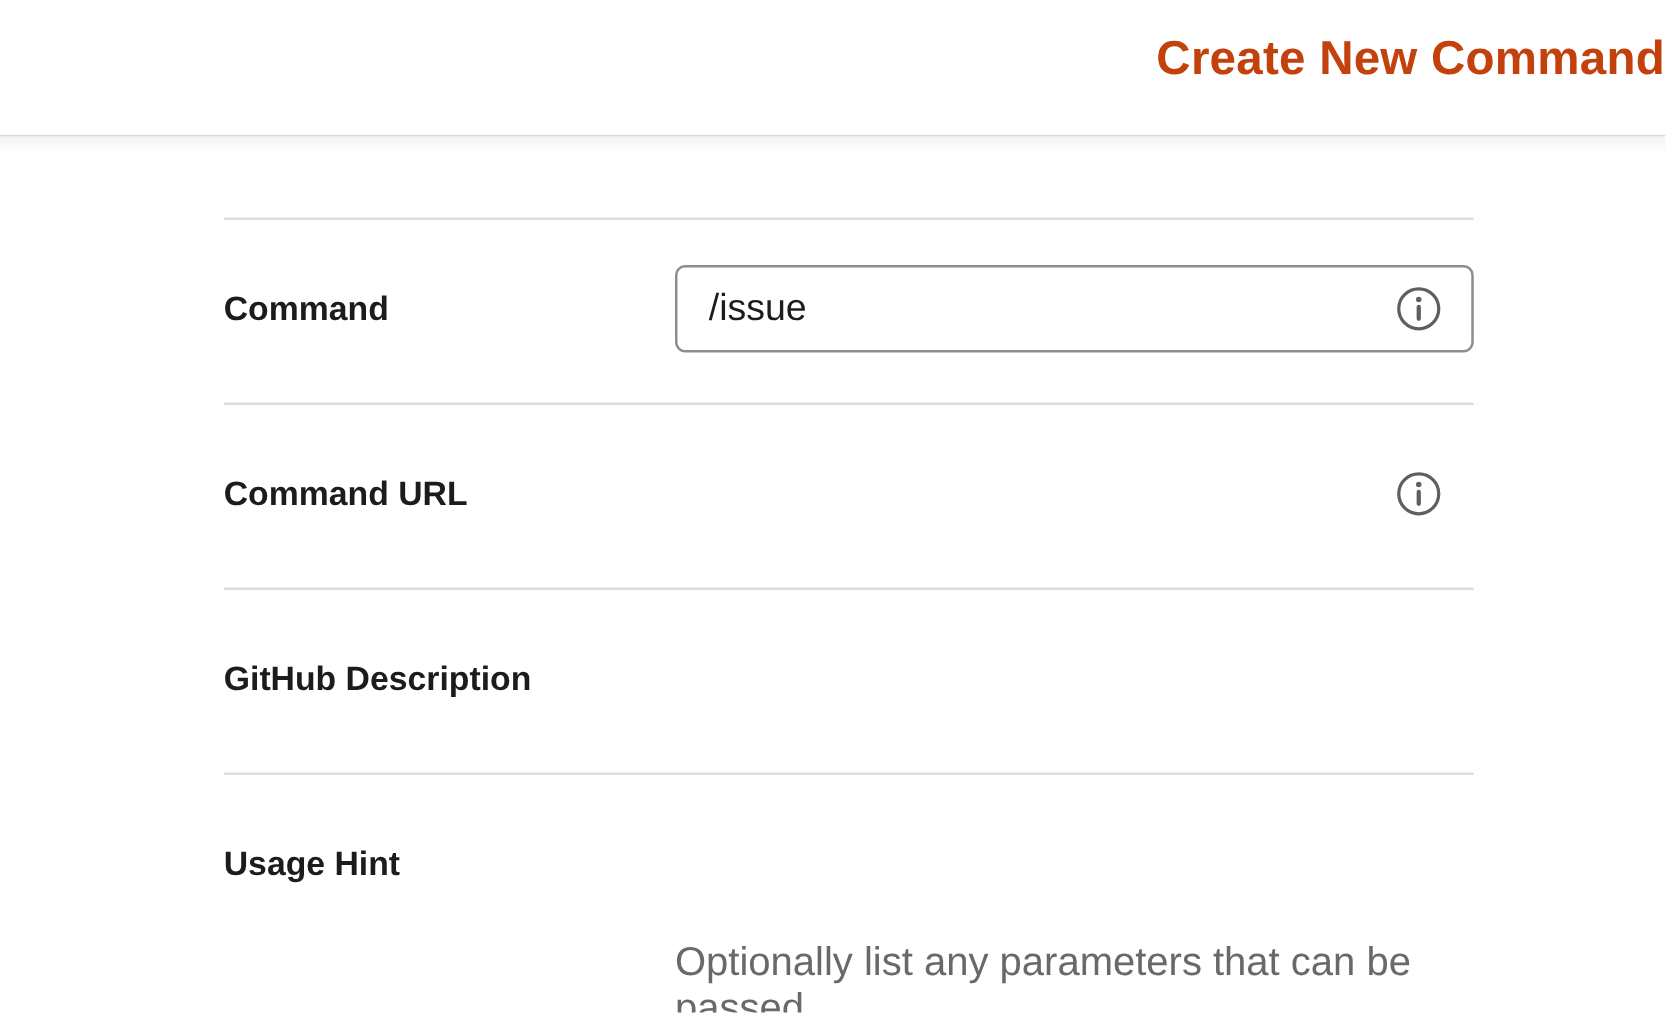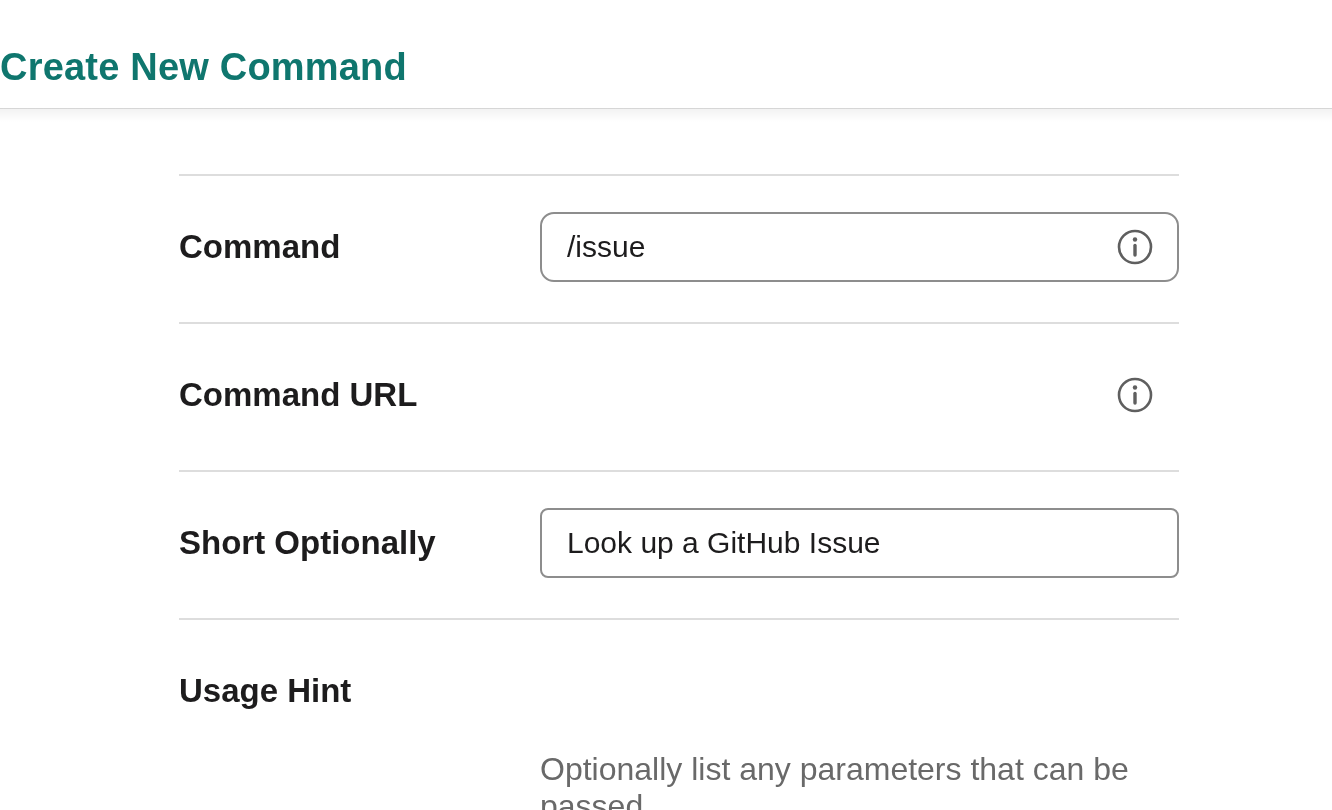--- a/index.html
+++ b/index.html
@@ -23,63 +23,62 @@
     left: 0; right: 0;
     top: 100%;
     height: 14px;
     background: linear-gradient(to bottom, rgba(0,0,0,0.055), rgba(0,0,0,0));
     pointer-events: none;
   }
   .page-title {
     position: absolute;
     top: 26px; left: 0;
     width: 100%;
-    text-align: left;
+    text-align: right;
     font-size: 38px;
     font-weight: 700;
-    color: #0f766e;
+    color: #c2410c;
     letter-spacing: 0.2px;
-    margin-top: 20px;
   }
   .form-area {
     position: absolute;
     left: 179px;
     top: 174px;
     width: 1000px;
   }
   .form-row {
     position: relative;
     border-top: 2px solid #dddddd;
     height: 148px;
   }
   .form-row.last { height: 246px; }
   .field-label {
     position: absolute;
     left: 0; top: 36px;
     height: 70px;
     display: flex;
     align-items: center;
-    font-size: 33px;
+    font-size: 27px;
     font-weight: 700;
     color: #1d1c1d;
   }
   .text-input {
     position: absolute;
     left: 361px; top: 36px;
     width: 639px; height: 70px;
     border: 2px solid #8d8d8d;
     border-radius: 8px;
     background: #ffffff;
     font-family: "Liberation Sans", "DejaVu Sans", sans-serif;
     font-size: 30px;
     color: #1d1c1d;
     padding: 0 25px;
     outline: none;
   }
-  .text-input.with-icon { padding-right: 80px; border-radius: 14px; }
+  .text-input.with-icon { padding-right: 80px; }
   .info-icon {
     position: absolute;
     left: 938px; top: 53px;
     width: 36px; height: 36px;
     cursor: pointer;
   }
   .info-icon svg { display: block; }
   .helper-text {
     position: absolute;
     left: 361px; top: 131px;
@@ -113,22 +112,21 @@
     <span class="info-icon">
       <svg width="36" height="36" viewBox="0 0 36 36">
         <circle cx="18" cy="18" r="16" fill="none" stroke="#5f5f5f" stroke-width="2.6"></circle>
         <circle cx="18" cy="10.5" r="2.2" fill="#5f5f5f"></circle>
         <line x1="18" y1="16.5" x2="18" y2="26" stroke="#5f5f5f" stroke-width="3.4" stroke-linecap="round"></line>
       </svg>
     </span>
   </div>
 
   <div class="form-row">
-    <label class="field-label">Short Optionally</label>
-    <input class="text-input" type="text" value="Look up a GitHub Issue" style="">
+    <label class="field-label">GitHub Description</label>
   </div>
 
   <div class="form-row last">
     <label class="field-label">Usage Hint</label>
     <div class="helper-text">Optionally list any parameters that can be passed.</div>
   </div>
 
 </main>
 
 </body></html>

